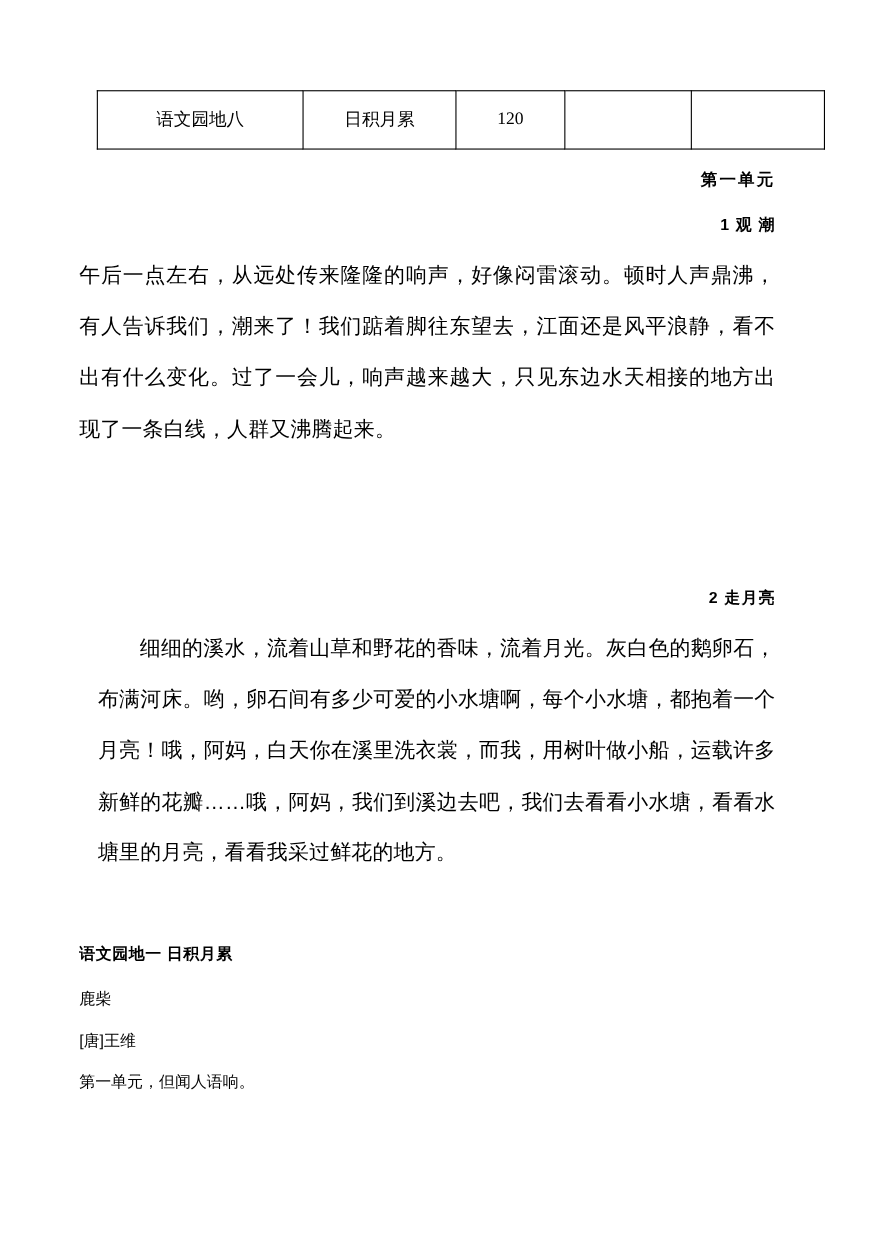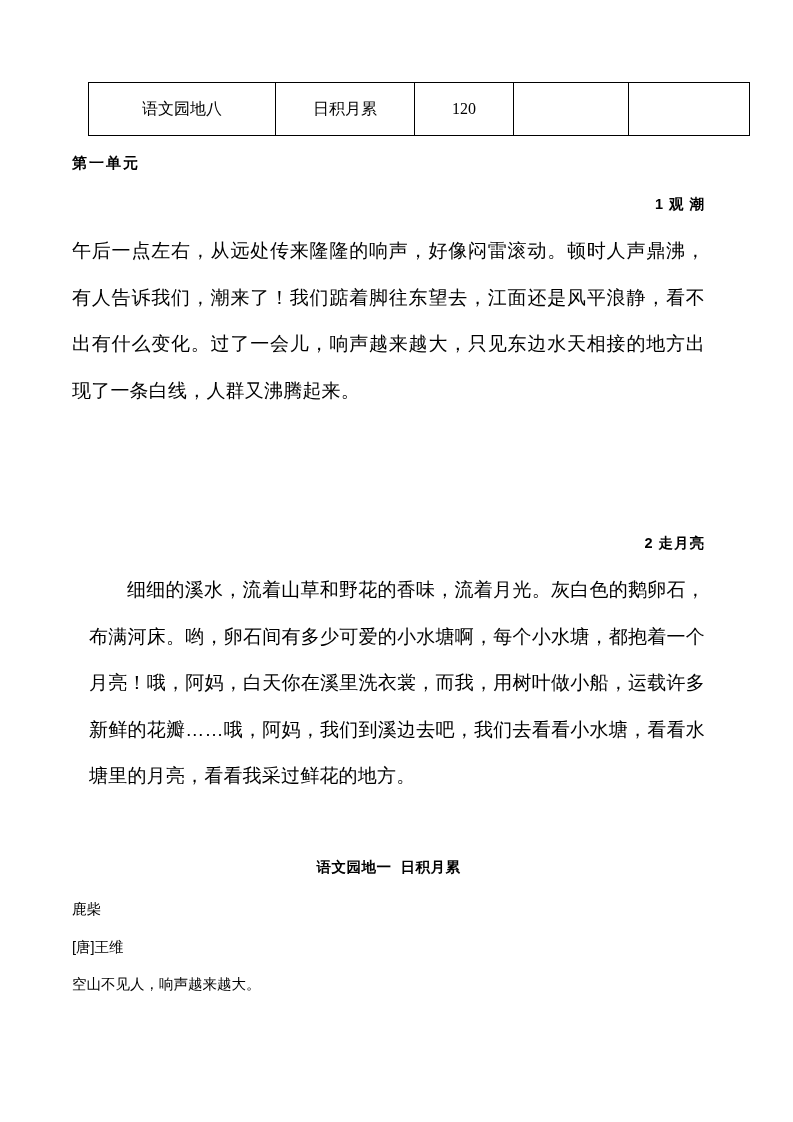--- a/index.html
+++ b/index.html
@@ -40,40 +40,39 @@
     padding: 0 4px;
   }
   td.c1 { width: 178px; }
   td.c2 { width: 130px; }
   td.c3 { width: 90px; }
   td.c4 { width: 106px; }
   td.c5 { width: 112px; }
 
   
   .unit-title {
-    text-align: left;
+    text-align: right;
     font-size: 15px;
     font-weight: bold;
     letter-spacing: 2px;
     margin: 18px 0 0 0;
   }
   .lesson-title {
     text-align: right;
     font-size: 14.5px;
     font-weight: bold;
     letter-spacing: 1px;
     margin: 22px 0 0 0;
   }
   .section-title {
-    text-align: center;
+    text-align: left;
     font-size: 14.5px;
     font-weight: bold;
     letter-spacing: 0.5px;
     margin: 0;
-    font-family: Liberation Mono, monospace;
   }
 
   
   p.body {
     font-size: 19px;
     line-height: 2.45;
     margin: 0;
     text-align: justify;
     text-justify: inter-ideograph;
     letter-spacing: 0.2px;
@@ -129,15 +128,15 @@
   <p class="body indent">细细的溪水，流着山草和野花的香味，流着月光。灰白色的鹅卵石，布满河床。哟，卵石间有多少可爱的小水塘啊，每个小水塘，都抱着一个月亮！哦，阿妈，白天你在溪里洗衣裳，而我，用树叶做小船，运载许多新鲜的花瓣……哦，阿妈，我们到溪边去吧，我们去看看小水塘，看看水塘里的月亮，看看我采过鲜花的地方。</p>
 
   <div class="spacer-xl"></div>
 
   <div class="section-title">语文园地一 日积月累</div>
 
   <div class="spacer-sm"></div>
 
   <p class="poem-line">鹿柴</p>
   <p class="poem-line">[唐]王维</p>
-  <p class="poem-line">空山不见人，响声越来越大。</p>
+  <p class="poem-line">第一单元，但闻人语响。</p>
 
 </div>
 
 </body></html>

